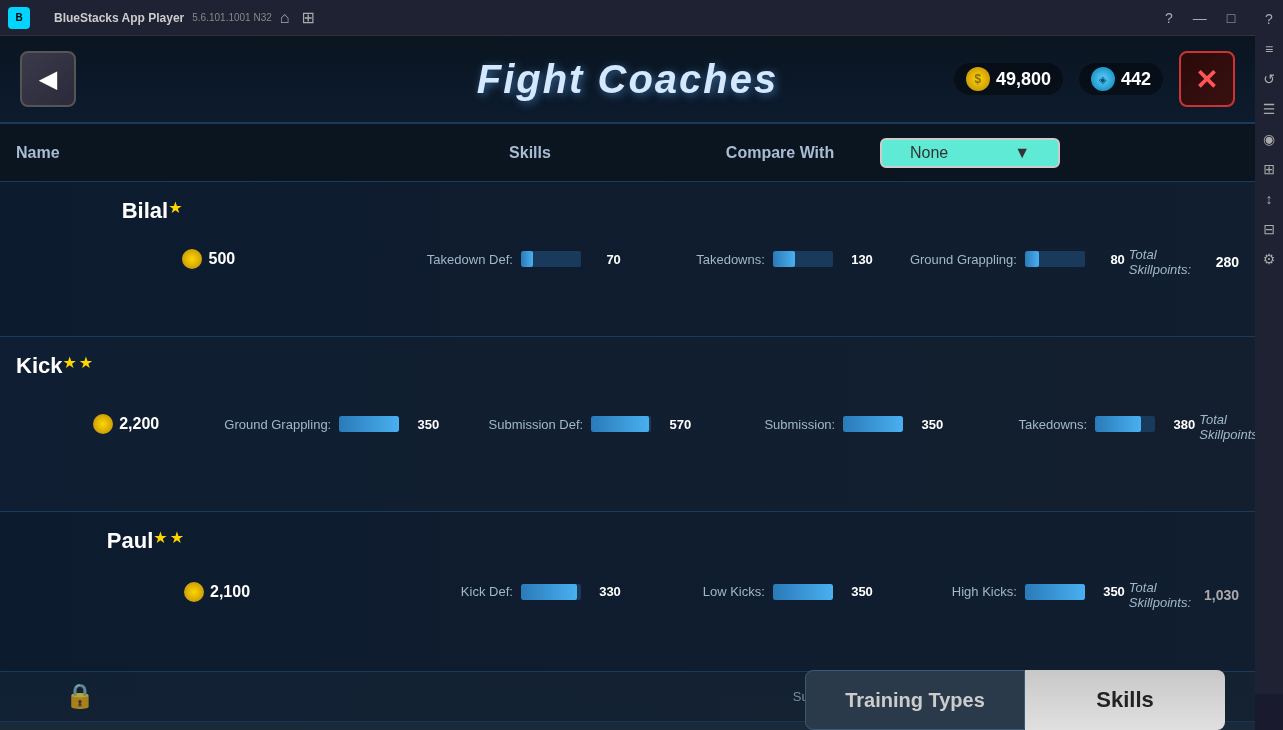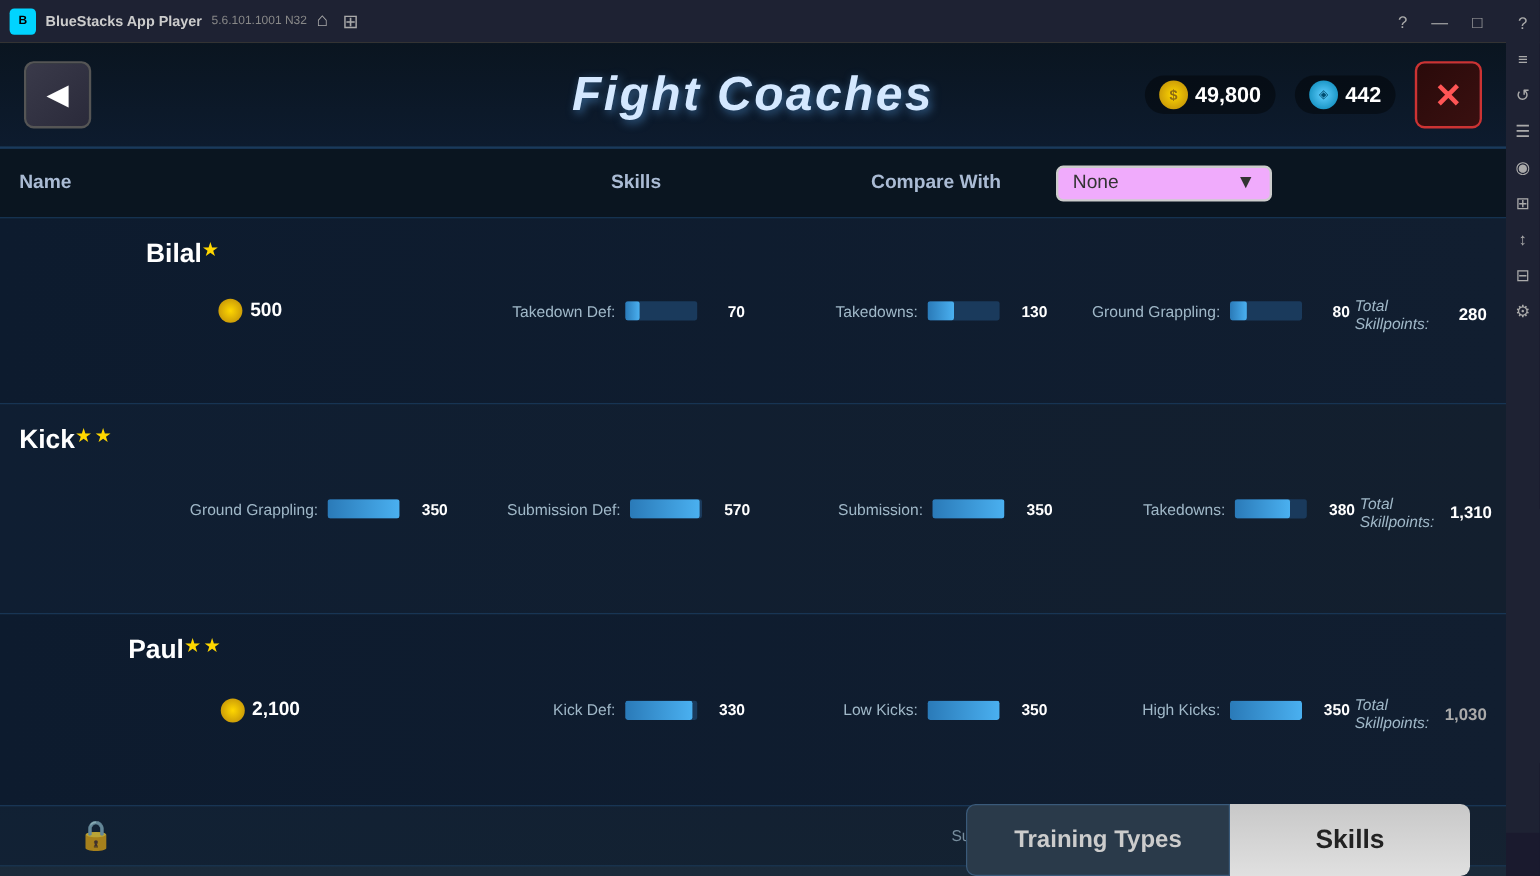--- a/index.html
+++ b/index.html
@@ -35,20 +35,21 @@
       align-items: center;
       justify-content: center;
       font-size: 10px;
       font-weight: bold;
       color: #000;
     }
     .bs-title {
       font-size: 12px;
       color: #ccc;
       font-weight: bold;
+      margin-left: 16px;
     }
     .bs-version {
       font-size: 10px;
       color: #888;
     }
     .titlebar-nav {
       display: flex;
       gap: 12px;
       align-items: center;
     }
@@ -225,24 +226,24 @@
       color: #aabbd4;
       font-weight: bold;
       text-align: center;
     }
     .col-dropdown {
       flex: 1;
       display: flex;
       align-items: center;
     }
     .dropdown-select {
-      background: #f0abfc;
+      background: #5eead4;
       border: 2px solid #ccc;
       border-radius: 6px;
-      padding: 4px 12px;
+      padding: 4px 28px;
       font-size: 16px;
       color: #333;
       display: flex;
       align-items: center;
       justify-content: space-between;
       width: 180px;
       cursor: pointer;
     }
 
     
@@ -506,20 +507,24 @@
         </div>
       </div>
 
       <div class="coach-row" style="min-height:175px;">
         <div class="coach-info">
           <div class="coach-name">Kick</div>
           <div class="stars-row">
             <span class="star">★</span>
             <span class="star">★</span>
           </div>
+          <div class="coach-cost">
+            <div class="coach-cost-icon"></div>
+            <span class="coach-cost-value">2,200</span>
+          </div>
         </div>
         <div class="coach-skills">
           <div class="skill-row">
             <span class="skill-label">Ground Grappling:</span>
             <div class="skill-bar-container">
               <div class="skill-bar" style="width:100%"></div>
             </div>
             <span class="skill-value">350</span>
           </div>
           <div class="skill-row">

